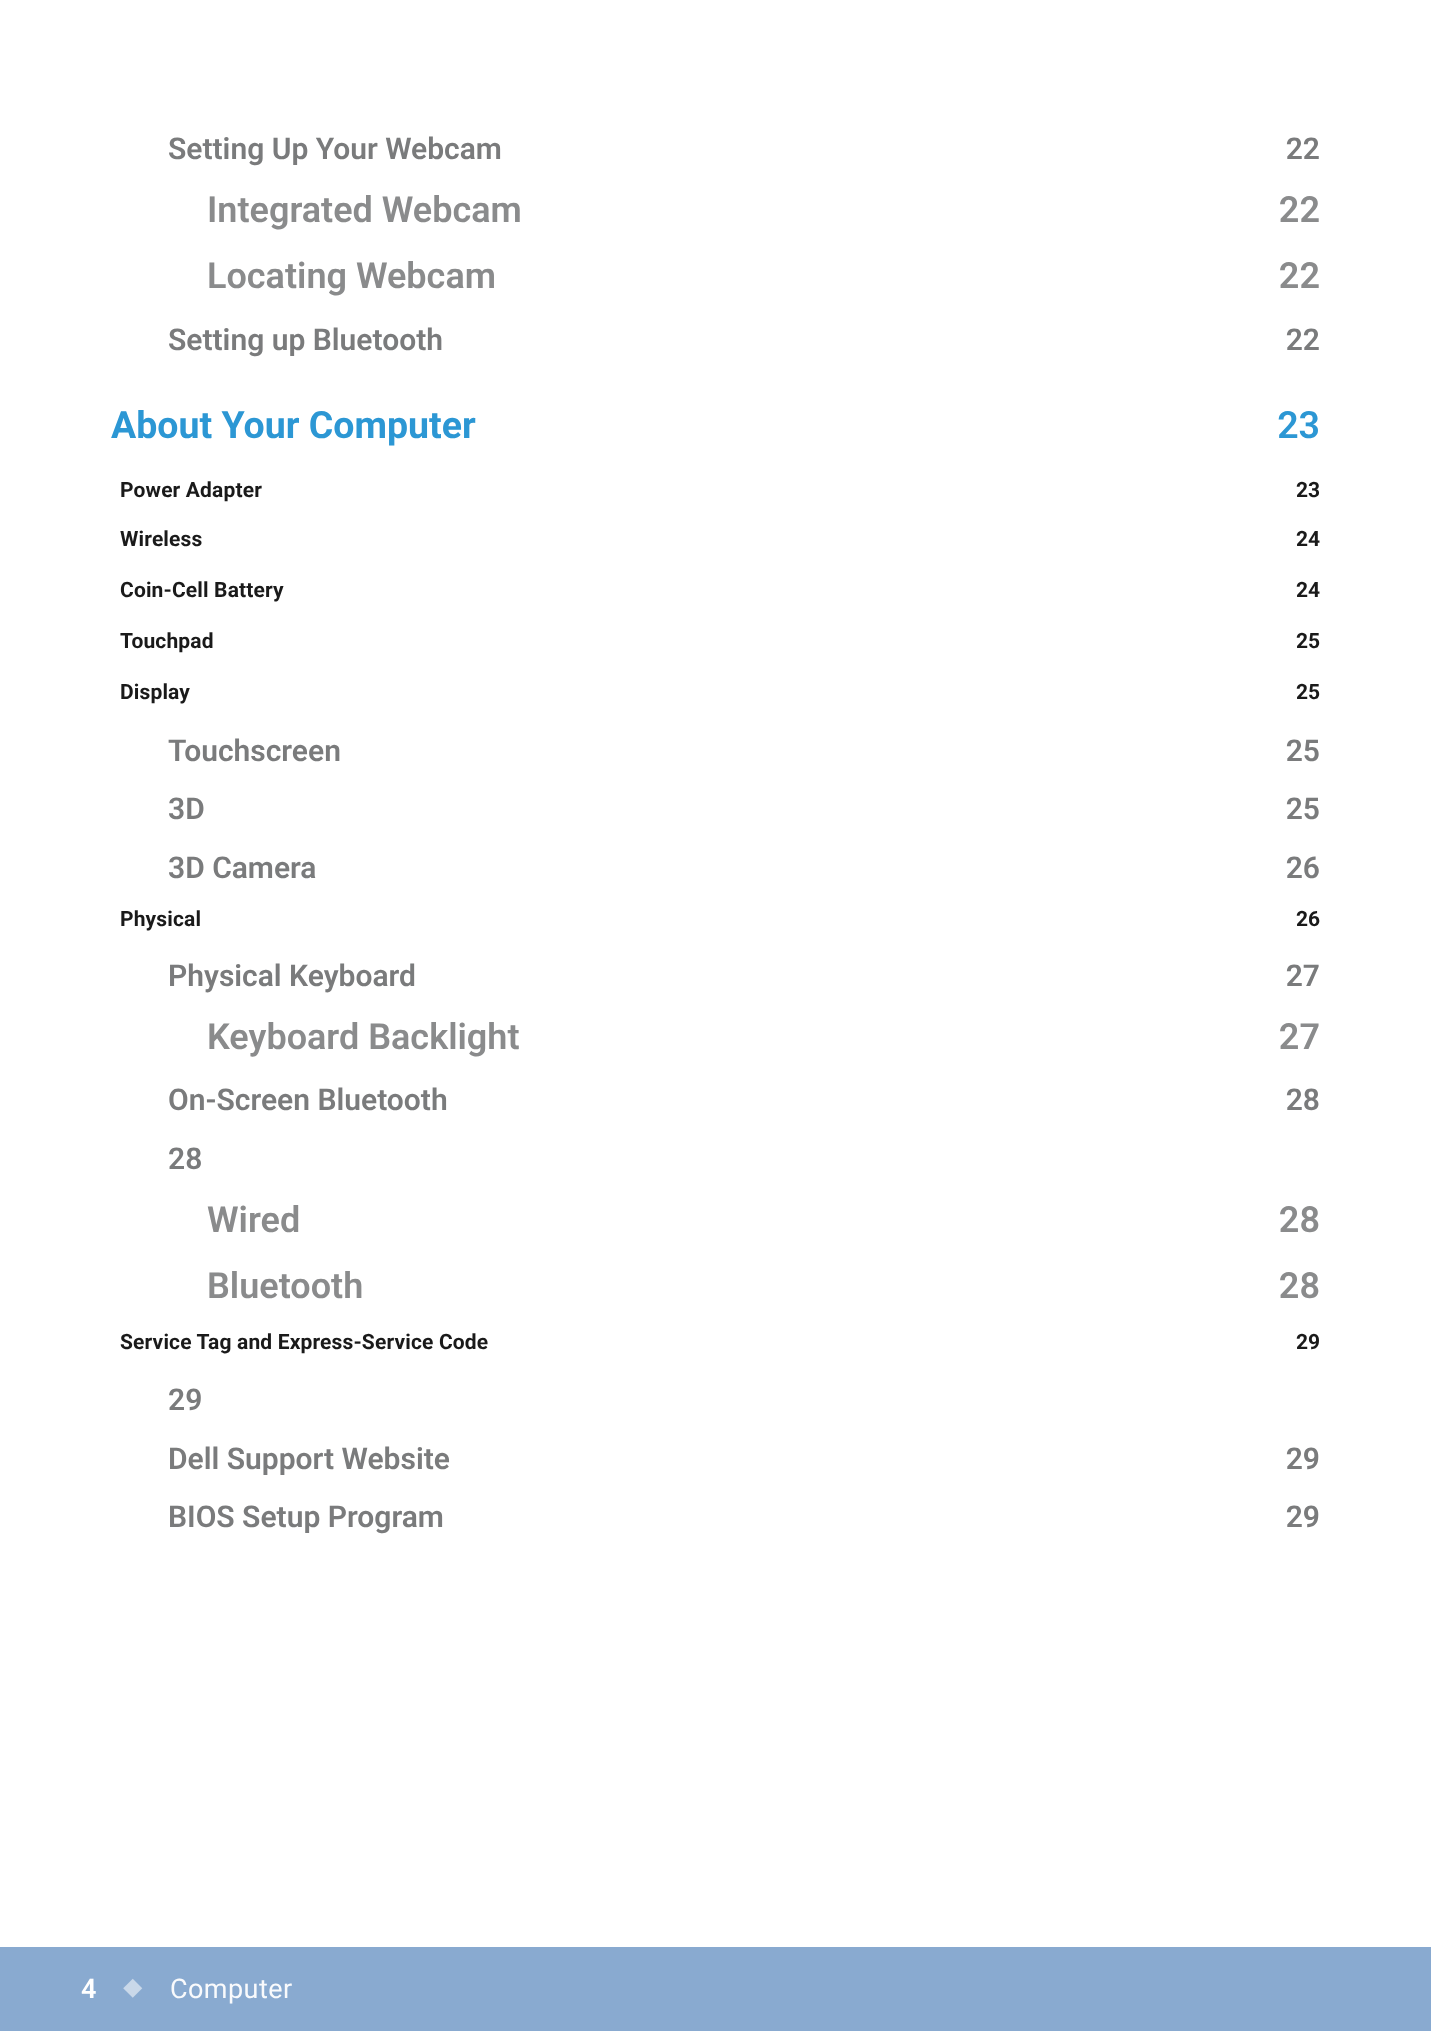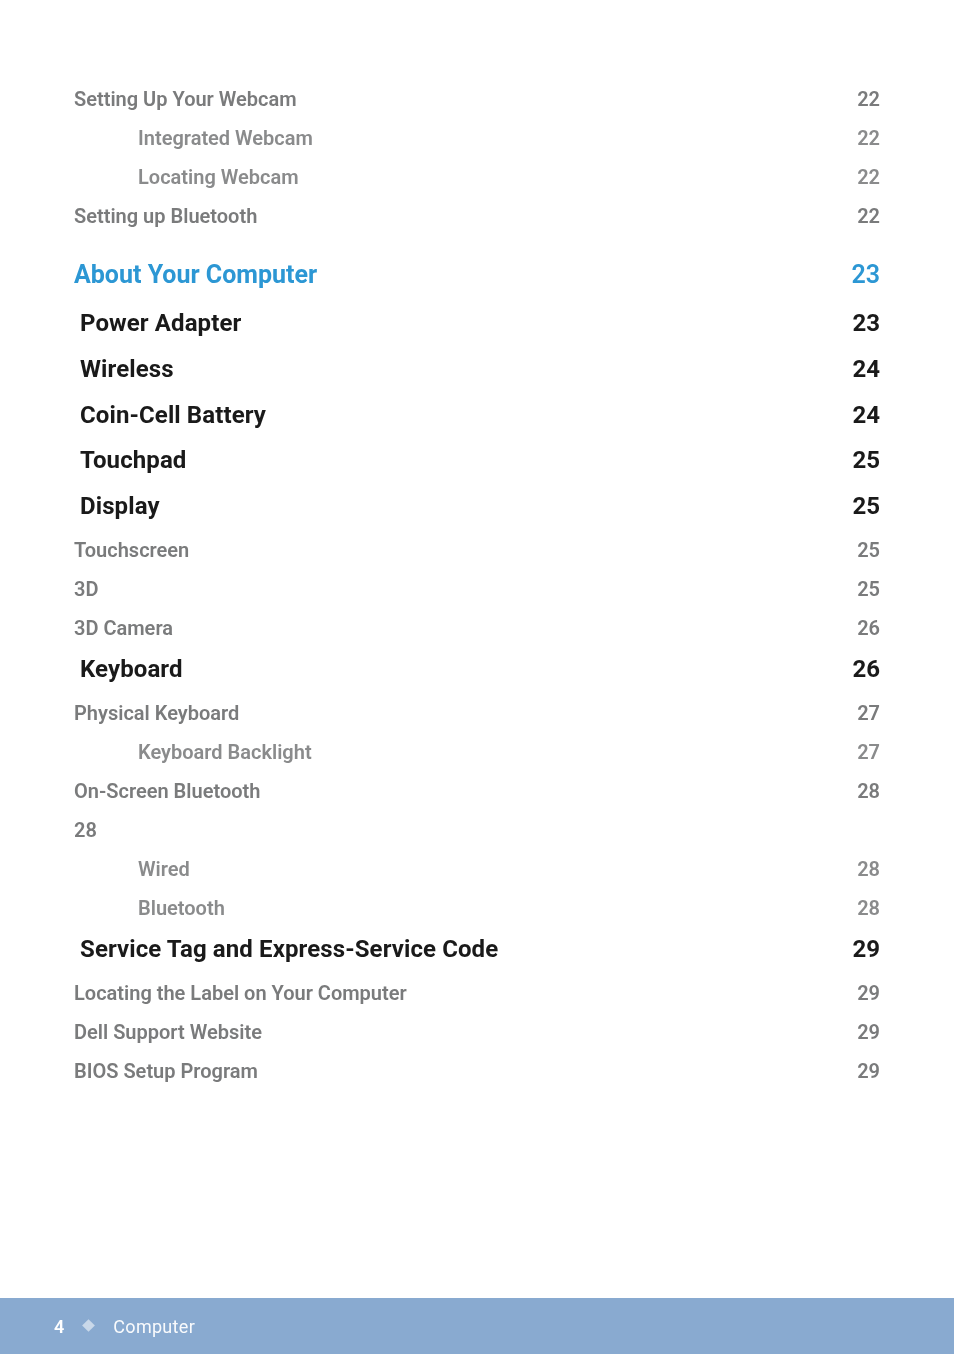--- a/index.html
+++ b/index.html
@@ -28,37 +28,38 @@
       font-size: 25px;
       font-weight: 700;
       color: #2c97d4;
       margin-bottom: 19px;
       margin-top: 32px;
     }
     .toc-chapter .page {
       color: #2c97d4;
     }
     .toc-l1 {
-      font-size: 24px;
+      font-size: 14px;
       font-weight: 700;
       color: #1a1a1a;
       margin-left: 6px;
       margin-bottom: 17px;
     }
     .toc-l1 .label {
       letter-spacing: 0.1px;
     }
     .toc-l2 {
       font-size: 20px;
       font-weight: 600;
       color: #7a7b7c;
+      margin-left: 38px;
       margin-bottom: 15px;
     }
     .toc-l3 {
-      font-size: 20px;
+      font-size: 24px;
       font-weight: 600;
       color: #8a8b8c;
       margin-left: 64px;
       margin-bottom: 15px;
     }
     .page {
       font-weight: 600;
     }
     .toc-l1 .page {
       font-weight: 700;
@@ -146,21 +147,21 @@
     </div>
     <div class="toc-row toc-l2">
       <span class="label">3D</span>
       <span class="page">25</span>
     </div>
     <div class="toc-row toc-l2">
       <span class="label">3D Camera</span>
       <span class="page">26</span>
     </div>
     <div class="toc-row toc-l1">
-      <span class="label">Keyboard</span>
+      <span class="label">Physical</span>
       <span class="page">26</span>
     </div>
     <div class="toc-row toc-l2">
       <span class="label">Physical Keyboard</span>
       <span class="page">27</span>
     </div>
     <div class="toc-row toc-l3">
       <span class="label">Keyboard Backlight</span>
       <span class="page">27</span>
     </div>
@@ -177,21 +178,20 @@
     </div>
     <div class="toc-row toc-l3">
       <span class="label">Bluetooth</span>
       <span class="page">28</span>
     </div>
     <div class="toc-row toc-l1">
       <span class="label">Service Tag and Express-Service Code</span>
       <span class="page">29</span>
     </div>
     <div class="toc-row toc-l2">
-      <span class="label">Locating the Label on Your Computer</span>
       <span class="page">29</span>
     </div>
     <div class="toc-row toc-l2">
       <span class="label">Dell Support Website</span>
       <span class="page">29</span>
     </div>
     <div class="toc-row toc-l2">
       <span class="label">BIOS Setup Program</span>
       <span class="page">29</span>
     </div>

